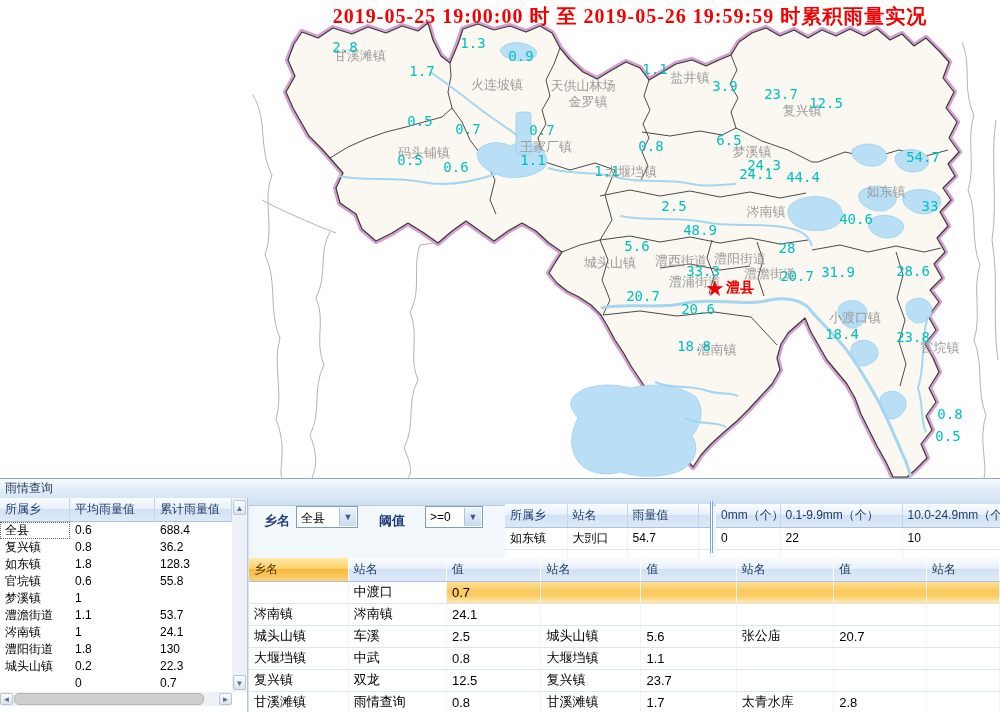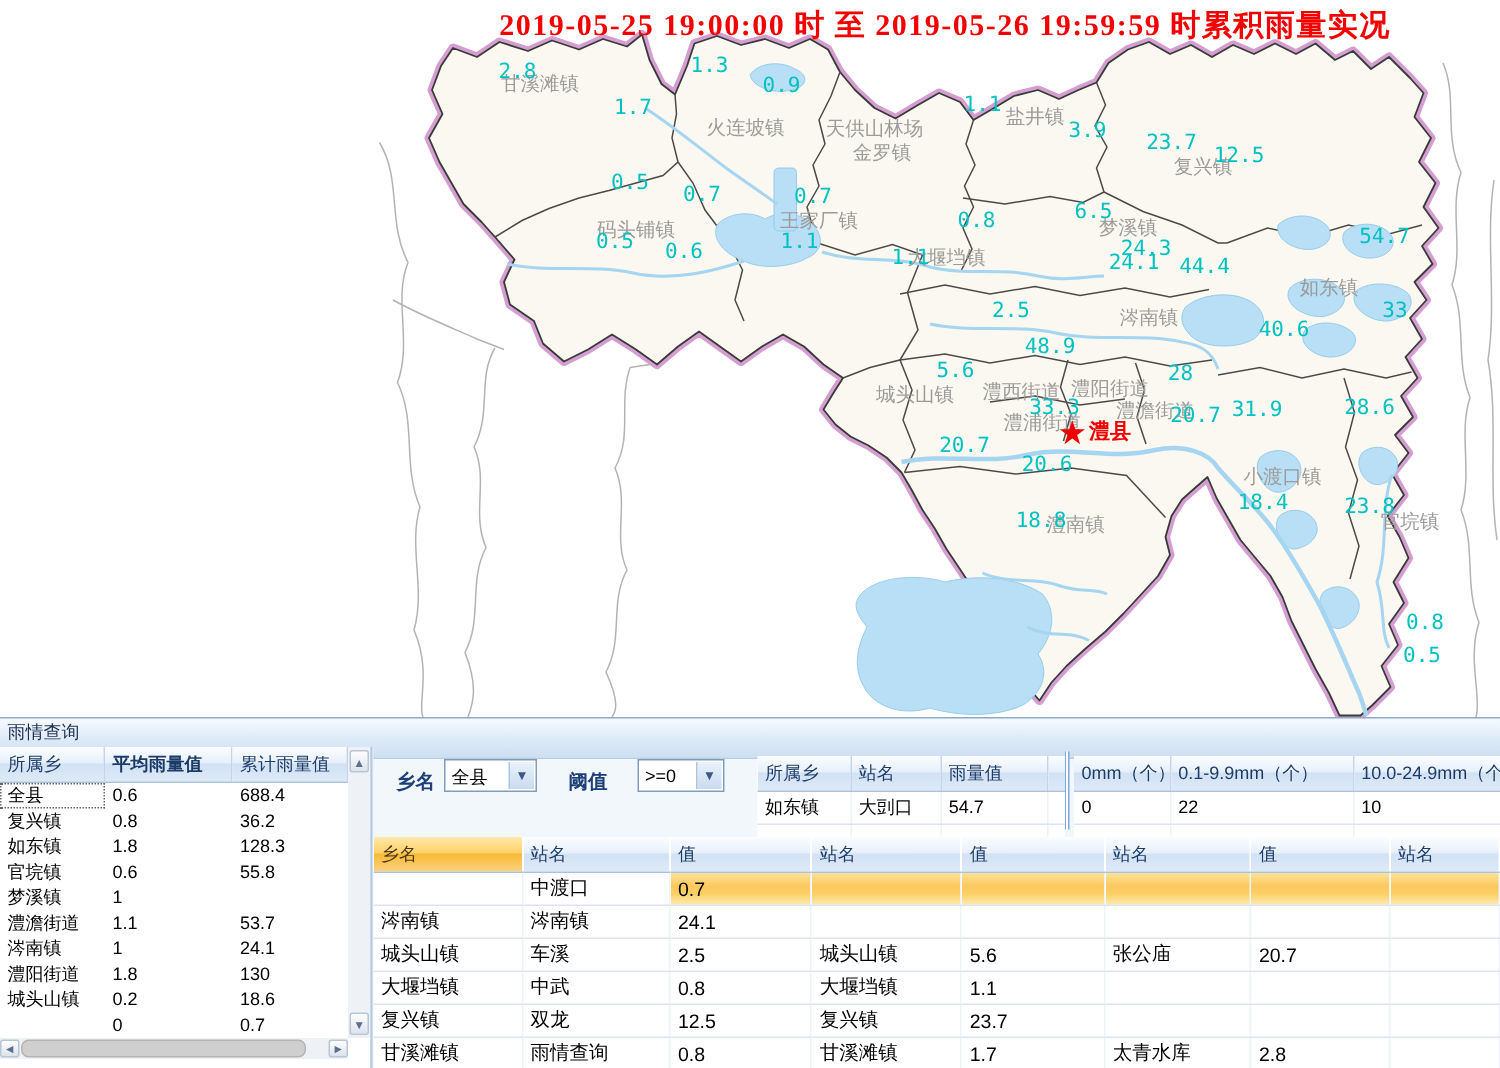--- a/index.html
+++ b/index.html
@@ -201,21 +201,21 @@
     </svg>
     <div id="map-title">2019-05-25 19:00:00 时 至 2019-05-26 19:59:59 时累积雨量实况</div>
   </div>
 
   <div id="bottom-panel">
     <div id="panel-titlebar">雨情查询</div>
 
     <div id="left-table">
       <div id="lt-header">
           <div class="lt-hcell hdr-blue" style="width: 70px;">所属乡</div>
-          <div class="lt-hcell hdr-blue" style="width: 85px; font-weight: bold;">平均雨量值</div>
+          <div class="lt-hcell hdr-blue" style="width: 85px;">平均雨量值</div>
           <div class="lt-hcell hdr-blue" style="width: 77px;">累计雨量值</div>
         </div>
       <div id="lt-rows">
           <div class="lt-row">
             <div class="lt-cell lt-sel" style="width: 70px;">全县</div>
             <div class="lt-cell" style="width: 85px;">0.6</div>
             <div class="lt-cell" style="width: 77px;">688.4</div>
           </div>
           <div class="lt-row">
             <div class="lt-cell" style="width: 70px;">复兴镇</div>
@@ -248,21 +248,21 @@
             <div class="lt-cell" style="width: 77px;">24.1</div>
           </div>
           <div class="lt-row">
             <div class="lt-cell" style="width: 70px;">澧阳街道</div>
             <div class="lt-cell" style="width: 85px;">1.8</div>
             <div class="lt-cell" style="width: 77px;">130</div>
           </div>
           <div class="lt-row">
             <div class="lt-cell" style="width: 70px;">城头山镇</div>
             <div class="lt-cell" style="width: 85px;">0.2</div>
-            <div class="lt-cell" style="width: 77px;">18.6</div>
+            <div class="lt-cell" style="width: 77px;">22.3</div>
           </div>
           <div class="lt-row">
             <div class="lt-cell" style="width: 70px;"></div>
             <div class="lt-cell" style="width: 85px;">0</div>
             <div class="lt-cell" style="width: 77px;">0.7</div>
           </div>
         </div>
       <div id="lt-vscroll">
         <div class="sb-btn" style="left:1px;top:2px;width:13px;height:15px;line-height:15px;">▲</div>
         <div class="sb-btn" style="left:1px;top:177px;width:13px;height:15px;line-height:15px;">▼</div>

